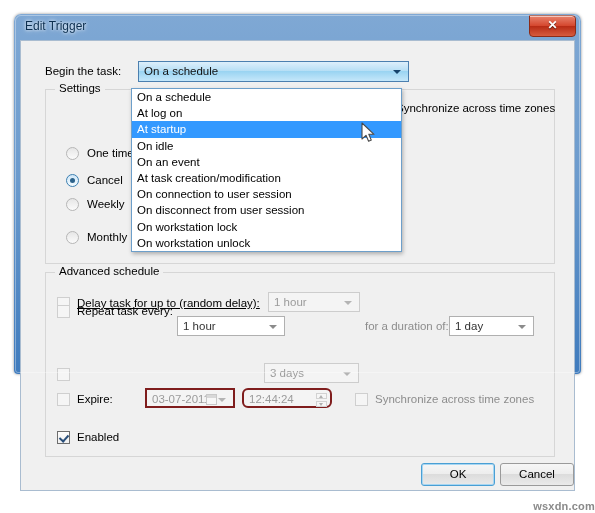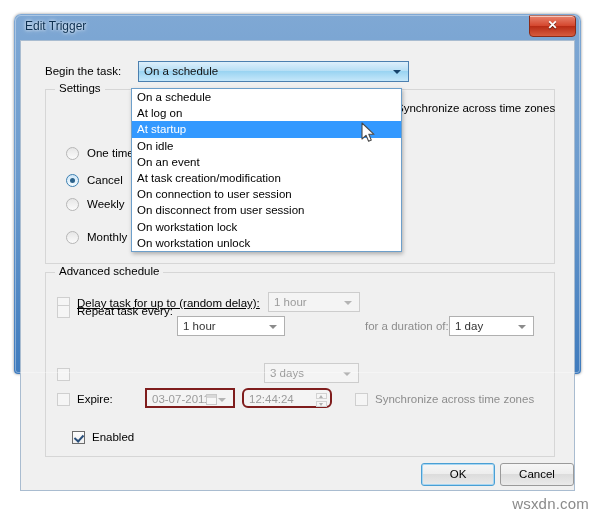--- a/index.html
+++ b/index.html
@@ -432,26 +432,27 @@
     position: absolute;
     left: 347px;
     top: 108px;
     z-index: 80;
     pointer-events: none;
   }
 
   
   #watermark {
     position: absolute;
-    right: 6px;
+    right: 0;
     bottom: 1px;
-    font-size: 15px;
+    font-size: 11px;
     color: #8a8a8a;
     letter-spacing: 0.2px;
     z-index: 90;
+    font-weight: bold;
   }
 </style>
 </head>
 <body>
 
 <div id="window">
 
   <div id="titlebar">
     <div id="title-text">Edit Trigger</div>
     <div id="close-button">
@@ -543,21 +544,21 @@
       <span class="spinner">
         <span class="spin-up"></span>
         <span class="spin-down"></span>
       </span>
     </div>
     <div class="adv-row" style="left:334px; top:348px;">
       <span class="checkbox disabled"></span>
       <span class="cb-label dim">Synchronize across time zones</span>
     </div>
 
-    <div class="adv-row" style="top:386px;margin-left:15px;">
+    <div class="adv-row" style="top:386px;">
       <span class="checkbox checked"></span>
       <span class="cb-label">Enabled</span>
     </div>
 
     <div class="dlg-button default" style="left:400px; top:422px;">OK</div>
     <div class="dlg-button" style="left:479px; top:422px;">Cancel</div>
 
   </div>
 
   <div id="dropdown">

